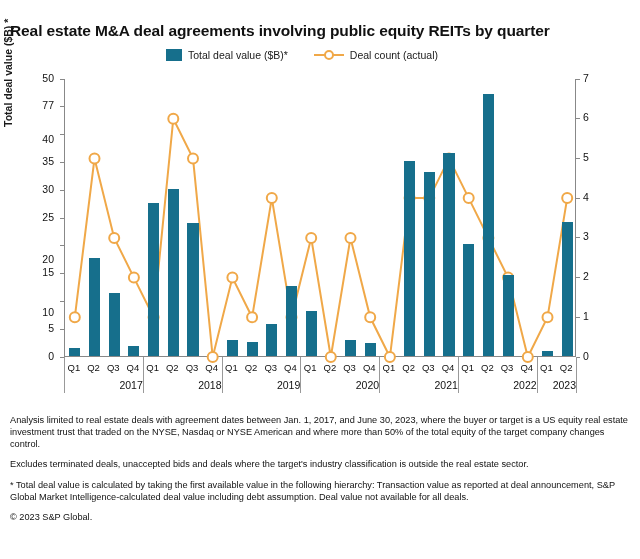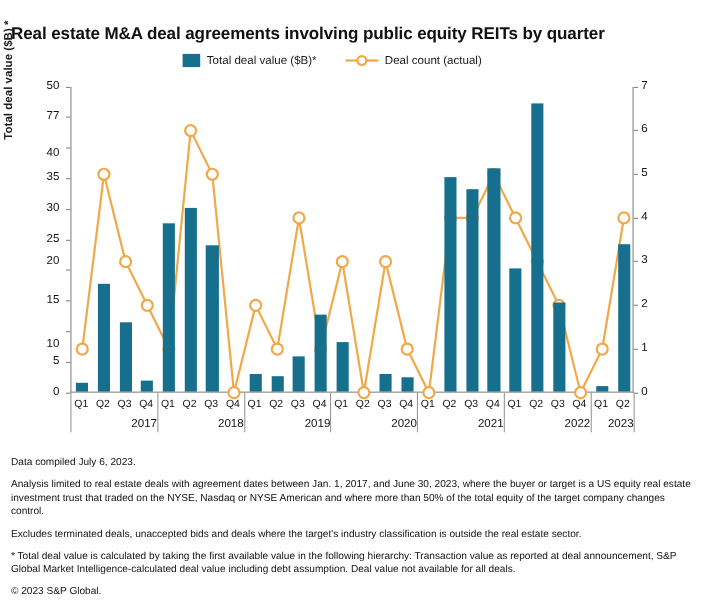--- a/index.html
+++ b/index.html
@@ -239,21 +239,21 @@
       </div>
     <div id="ticks-left">
         <div class="ytick" style="left: 28px; top: 283px;">0</div>
         <div class="tickmark" style="left: 60px; top: 290px;"></div>
         <div class="ytick" style="left: 28px; top: 255.2px;">5</div>
         <div class="tickmark" style="left: 60px; top: 262.2px;"></div>
         <div class="ytick" style="left: 28px; top: 239px;">10</div>
         <div class="tickmark" style="left: 60px; top: 234.4px;"></div>
         <div class="ytick" style="left: 28px; top: 199.6px;">15</div>
         <div class="tickmark" style="left: 60px; top: 206.6px;"></div>
-        <div class="ytick" style="left: 28px; top: 164px;">20</div>
+        <div class="ytick" style="left: 28px; top: 186px;">20</div>
         <div class="tickmark" style="left: 60px; top: 178.8px;"></div>
         <div class="ytick" style="left: 28px; top: 144px;">25</div>
         <div class="tickmark" style="left: 60px; top: 151px;"></div>
         <div class="ytick" style="left: 28px; top: 116.2px;">30</div>
         <div class="tickmark" style="left: 60px; top: 123.2px;"></div>
         <div class="ytick" style="left: 28px; top: 88.4px;">35</div>
         <div class="tickmark" style="left: 60px; top: 95.4px;"></div>
         <div class="ytick" style="left: 28px; top: 66px;">40</div>
         <div class="tickmark" style="left: 60px; top: 67.6px;"></div>
         <div class="ytick" style="left: 28px; top: 32.8px;">77</div>
@@ -320,20 +320,19 @@
         <div class="year-lab" style="left: 457.846px; width: 78.7692px; top: 312px;">2022</div>
         <div class="year-sep" style="left: 457.846px; top: 290px; height: 36px;"></div>
         <div class="year-lab" style="left: 536.615px; width: 39.3846px; top: 312px;">2023</div>
         <div class="year-sep" style="left: 536.615px; top: 290px; height: 36px;"></div>
         <div class="year-sep" style="left: 64px; top: 290px; height: 36px;"></div>
         <div class="year-sep" style="left: 576px; top: 290px; height: 36px;"></div>
       </div>
   </div>
 
   <div class="footnotes">
-    <p>Data compiled July 6, 2023.</p>
     <p>Analysis limited to real estate deals with agreement dates between Jan. 1, 2017, and June 30, 2023, where the buyer or target is a US equity real estate investment trust that traded on the NYSE, Nasdaq or NYSE American and where more than 50% of the total equity of the target company changes control.</p>
     <p>Excludes terminated deals, unaccepted bids and deals where the target's industry classification is outside the real estate sector.</p>
     <p>* Total deal value is calculated by taking the first available value in the following hierarchy: Transaction value as reported at deal announcement, S&amp;P Global Market Intelligence-calculated deal value including debt assumption. Deal value not available for all deals.</p>
     <p class="tight">© 2023 S&amp;P Global.</p>
   </div>
 
 </div>
 
 </body></html>

